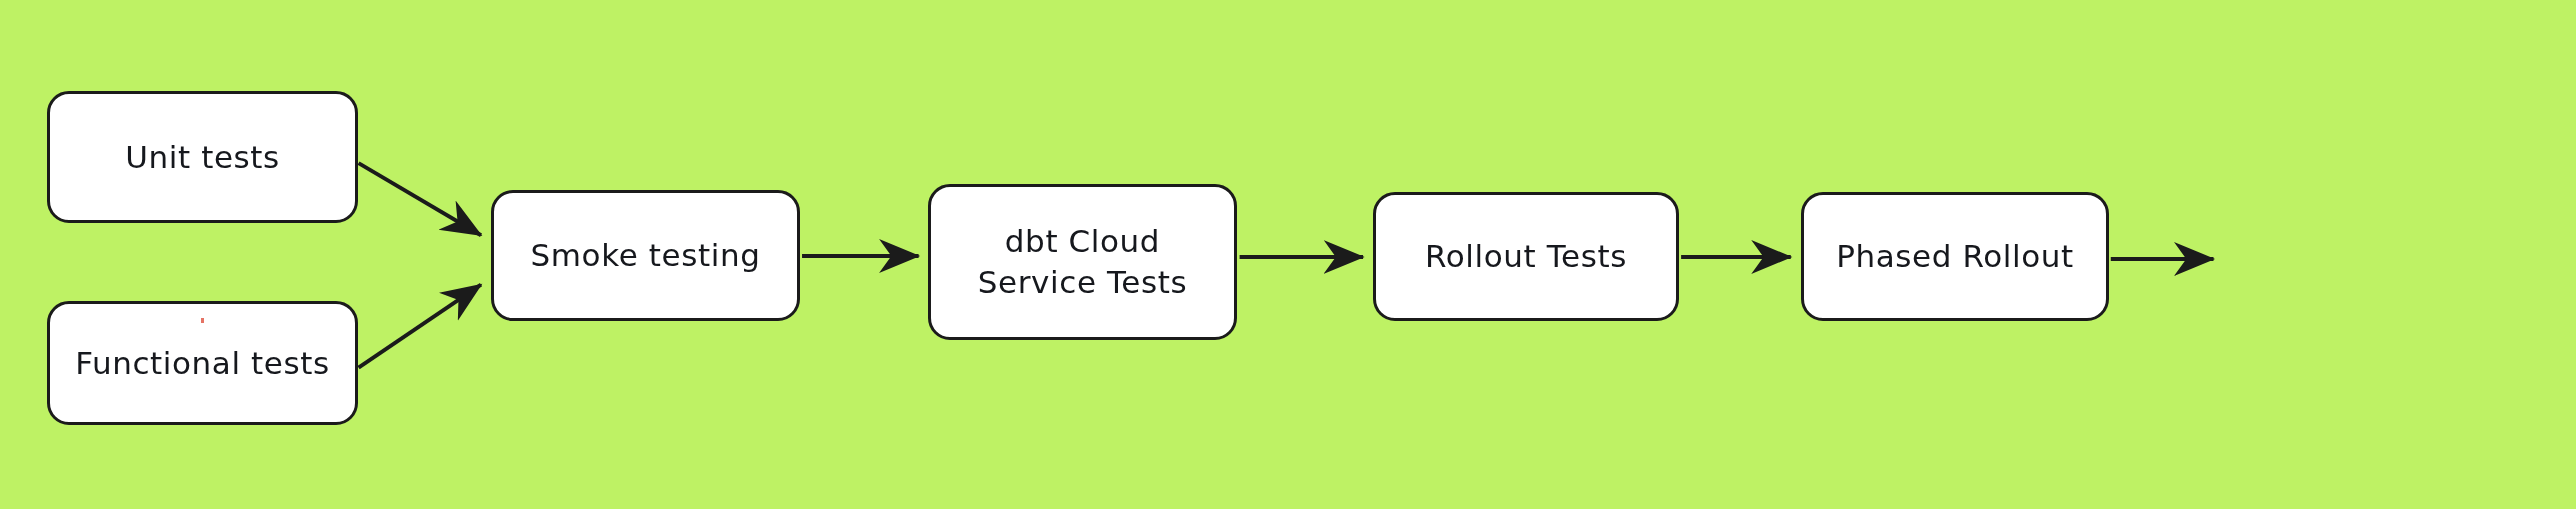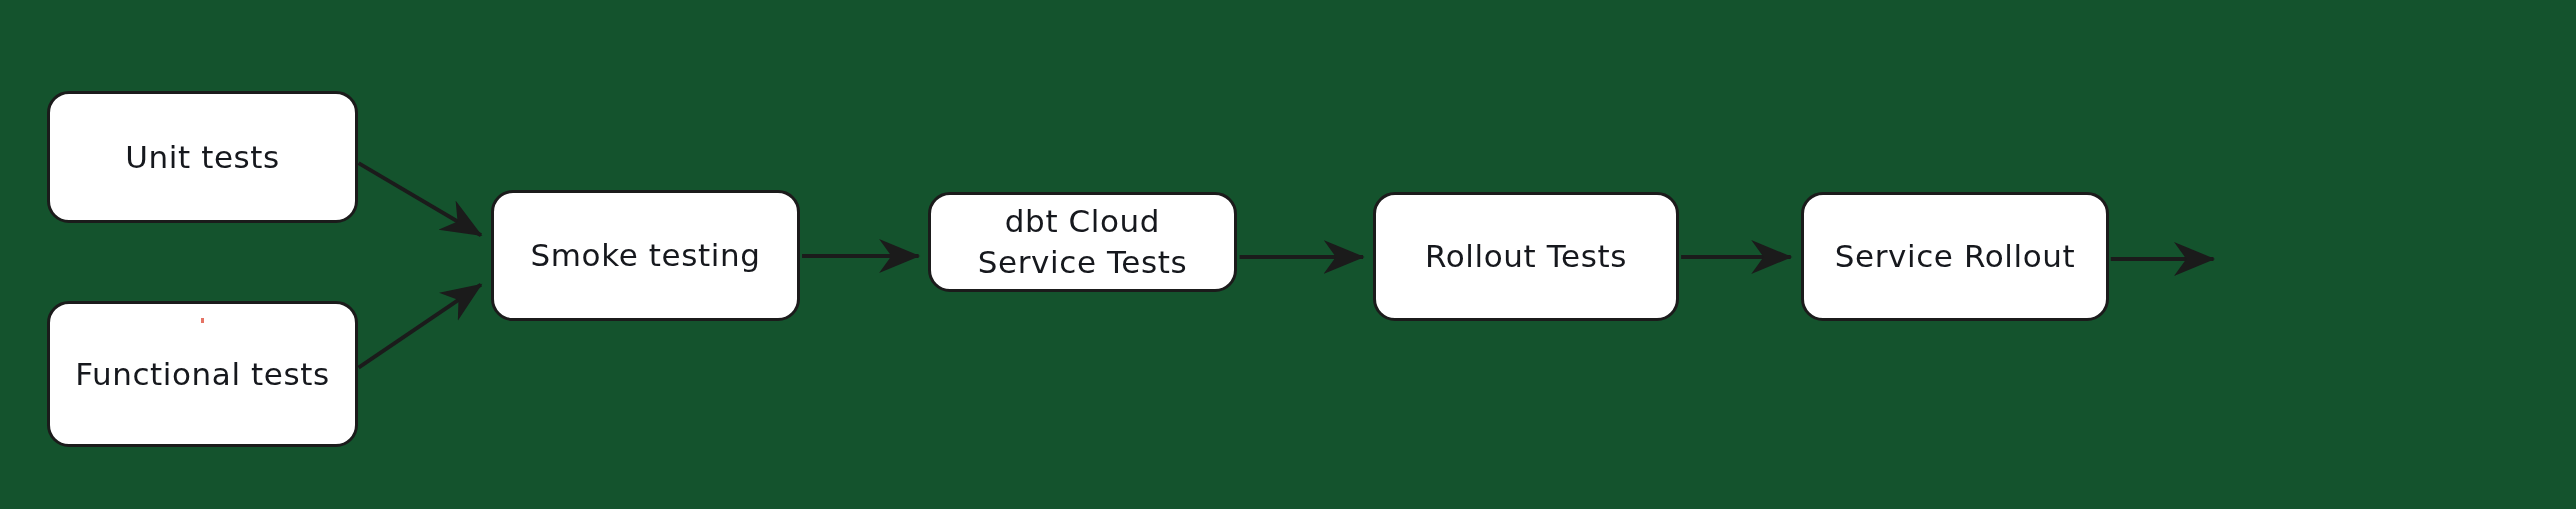--- a/index.html
+++ b/index.html
@@ -8,21 +8,21 @@
     padding: 0;
     background: #ffffff;
   }
   body {
     font-family: "DejaVu Sans", sans-serif;
   }
   #canvas {
     position: relative;
     width: 2576px;
     height: 510px;
-    background: #14532d;
+    background: #bef264;
     overflow: hidden;
   }
   #edges {
     position: absolute;
     left: 0;
     top: 0;
     width: 2576px;
     height: 510px;
     pointer-events: none;
   }
@@ -42,23 +42,23 @@
     font-size: 31px;
     line-height: 1.32;
     color: #16181d;
     letter-spacing: 0.6px;
     white-space: pre-line;
     font-weight: 400;
     padding: 0 14px;
   }
   
   #node-unit-tests        { left: 47px;   top: 91px;  width: 311px; height: 132px; }
-  #node-functional-tests  { left: 47px;   top: 301px; width: 311px; height: 146px; }
+  #node-functional-tests  { left: 47px;   top: 301px; width: 311px; height: 124px; }
   #node-smoke-testing     { left: 491px;  top: 190px; width: 309px; height: 131px; text-align: right; }
-  #node-dbt-cloud-service-tests { left: 928px;  top: 192px; width: 309px; height: 100px; }
+  #node-dbt-cloud-service-tests { left: 928px;  top: 184px; width: 309px; height: 156px; }
   #node-canary-tests      { left: 1373px; top: 192px; width: 306px; height: 129px; }
   #node-phased-rollout    { left: 1801px; top: 192px; width: 308px; height: 129px; }
   #node-you               { left: 2222px; top: 191px; width: 308px; height: 135px; }
   .speck {
     position: absolute;
     width: 3px;
     height: 5px;
     background: #e05b4a;
     opacity: 0.85;
   }
@@ -115,20 +115,20 @@
   <div class="node" id="node-dbt-cloud-service-tests">
     <span class="node-label">dbt Cloud
 Service Tests</span>
   </div>
 
   <div class="node" id="node-canary-tests">
     <span class="node-label">Rollout Tests</span>
   </div>
 
   <div class="node" id="node-phased-rollout">
-    <span class="node-label">Service Rollout</span>
+    <span class="node-label">Phased Rollout</span>
   </div>
 
 
   <div class="speck" style="left:201px; top:318px;"></div>
 
 </div>
 
 
 </body></html>

